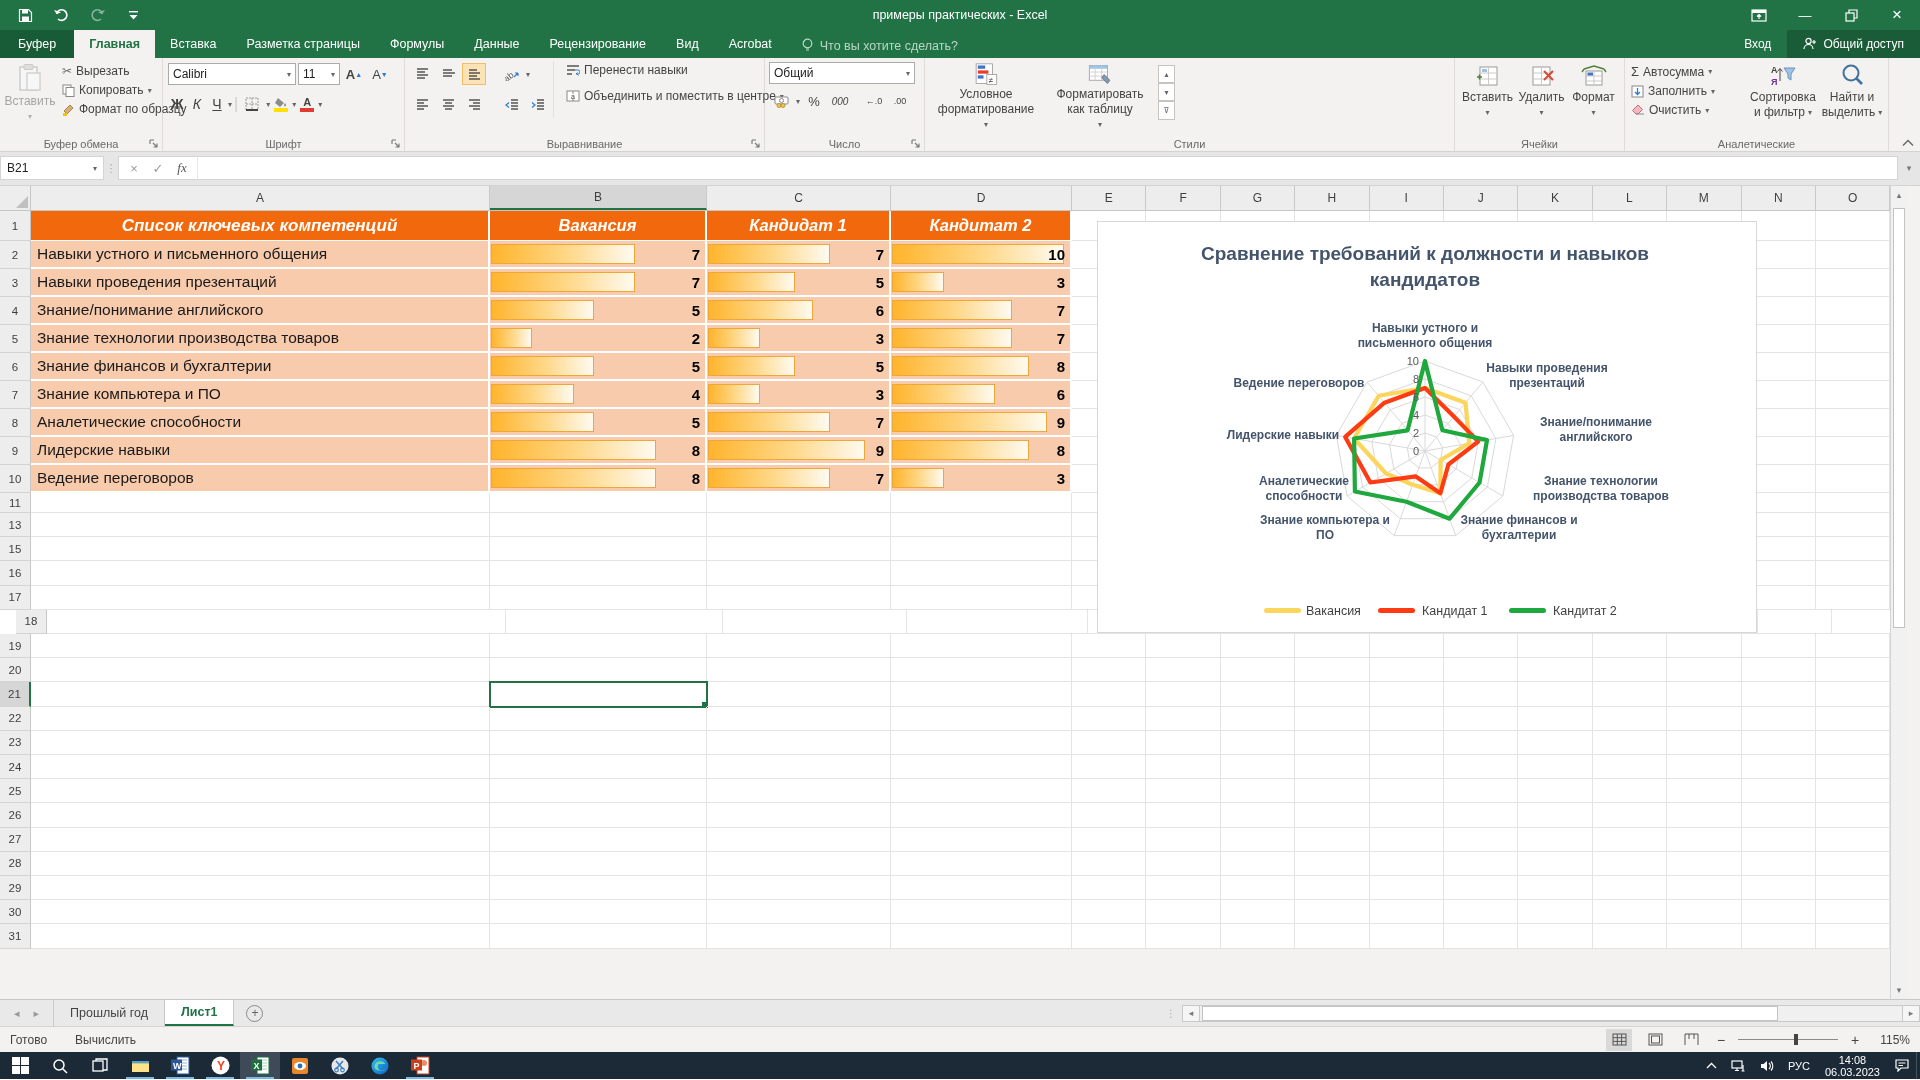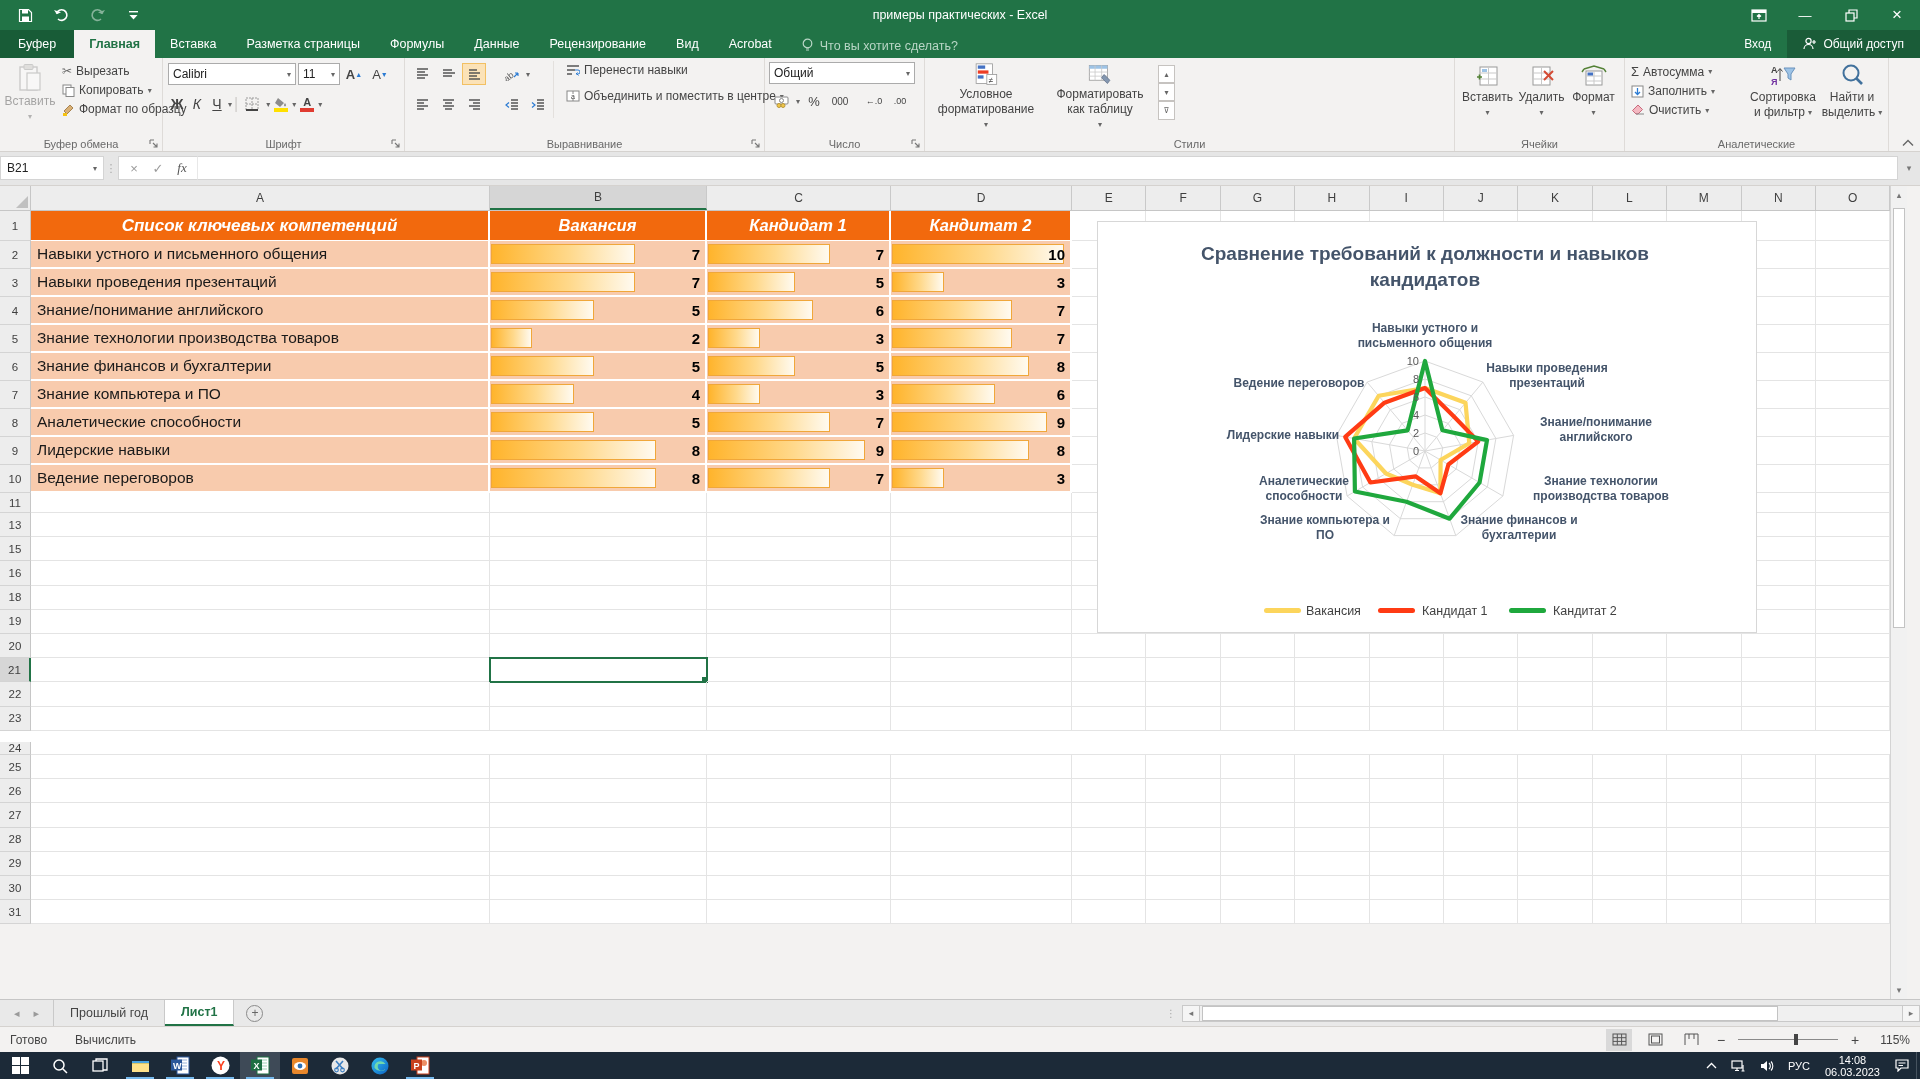--- a/index.html
+++ b/index.html
@@ -403,21 +403,21 @@
         <span class="iconbtn">
           <svg width="16" height="13" viewBox="0 0 16 13">
               <rect x="1" y="2" width="13" height="7" rx="1" fill="#fff" stroke="#888"></rect>
               <circle cx="7.5" cy="5.5" r="2" fill="none" stroke="#888"></circle>
               <circle cx="5" cy="10.5" r="2" fill="#f0c64a" stroke="#b8963a"></circle>
               <circle cx="9" cy="10.5" r="2" fill="#f0c64a" stroke="#b8963a"></circle>
             </svg>
         </span>
         <span class="arrow">▾</span>
         <span class="iconbtn" style="font-size:13px;color:#444;">%</span>
-        <span class="iconbtn" style="font-size:10px;letter-spacing:0;">000</span>
+        <span class="iconbtn" style="font-size:10px;letter-spacing:0;font-style:italic;">000</span>
         <span style="width:6px;"></span>
         <span class="iconbtn" style="font-size:9px;">←.0</span>
         <span class="iconbtn" style="font-size:9px;">.00</span>
       </div>
       <span class="grplabel">Число</span>
       <svg class="launcher" viewBox="0 0 10 10">
           <path d="M1 1 H5 M1 1 V5 M4 4 L8 8 M8 4.5 V8 H4.5" fill="none" stroke="#777" stroke-width="1.1"></path>
         </svg>
     </div>
 
@@ -908,20 +908,38 @@
           <div class="cell" style="width: 74.4px;"></div>
           <div class="cell" style="width: 74.4px;"></div>
           <div class="cell" style="width: 74.4px;"></div>
           <div class="cell" style="width: 74.4px;"></div>
           <div class="cell" style="width: 74.4px;"></div>
           <div class="cell" style="width: 74.4px;"></div>
           <div class="cell" style="width: 74.4px;"></div>
           <div class="cell" style="width: 74.4px;"></div>
         </div>
         <div class="grow" style="height: 24.21px;">
+          <div class="rowhdr">17</div>
+          <div class="cell" style="width: 459px;"></div>
+          <div class="cell" style="width: 217px;"></div>
+          <div class="cell" style="width: 184px;"></div>
+          <div class="cell" style="width: 181px;"></div>
+          <div class="cell" style="width: 74.4px;"></div>
+          <div class="cell" style="width: 74.4px;"></div>
+          <div class="cell" style="width: 74.4px;"></div>
+          <div class="cell" style="width: 74.4px;"></div>
+          <div class="cell" style="width: 74.4px;"></div>
+          <div class="cell" style="width: 74.4px;"></div>
+          <div class="cell" style="width: 74.4px;"></div>
+          <div class="cell" style="width: 74.4px;"></div>
+          <div class="cell" style="width: 74.4px;"></div>
+          <div class="cell" style="width: 74.4px;"></div>
+          <div class="cell" style="width: 74.4px;"></div>
+        </div>
+        <div class="grow" style="height: 24.21px; padding-left: 16px;">
           <div class="rowhdr">18</div>
           <div class="cell" style="width: 459px;"></div>
           <div class="cell" style="width: 217px;"></div>
           <div class="cell" style="width: 184px;"></div>
           <div class="cell" style="width: 181px;"></div>
           <div class="cell" style="width: 74.4px;"></div>
           <div class="cell" style="width: 74.4px;"></div>
           <div class="cell" style="width: 74.4px;"></div>
           <div class="cell" style="width: 74.4px;"></div>
           <div class="cell" style="width: 74.4px;"></div>
@@ -1017,21 +1035,21 @@
           <div class="cell" style="width: 74.4px;"></div>
           <div class="cell" style="width: 74.4px;"></div>
           <div class="cell" style="width: 74.4px;"></div>
           <div class="cell" style="width: 74.4px;"></div>
           <div class="cell" style="width: 74.4px;"></div>
           <div class="cell" style="width: 74.4px;"></div>
           <div class="cell" style="width: 74.4px;"></div>
           <div class="cell" style="width: 74.4px;"></div>
           <div class="cell" style="width: 74.4px;"></div>
         </div>
-        <div class="grow" style="height: 24.21px; align-items: flex-end;">
+        <div class="grow" style="height: 24.21px;">
           <div class="rowhdr">24</div>
           <div class="cell" style="width: 459px;"></div>
           <div class="cell" style="width: 217px;"></div>
           <div class="cell" style="width: 184px;"></div>
           <div class="cell" style="width: 181px;"></div>
           <div class="cell" style="width: 74.4px;"></div>
           <div class="cell" style="width: 74.4px;"></div>
           <div class="cell" style="width: 74.4px;"></div>
           <div class="cell" style="width: 74.4px;"></div>
           <div class="cell" style="width: 74.4px;"></div>

